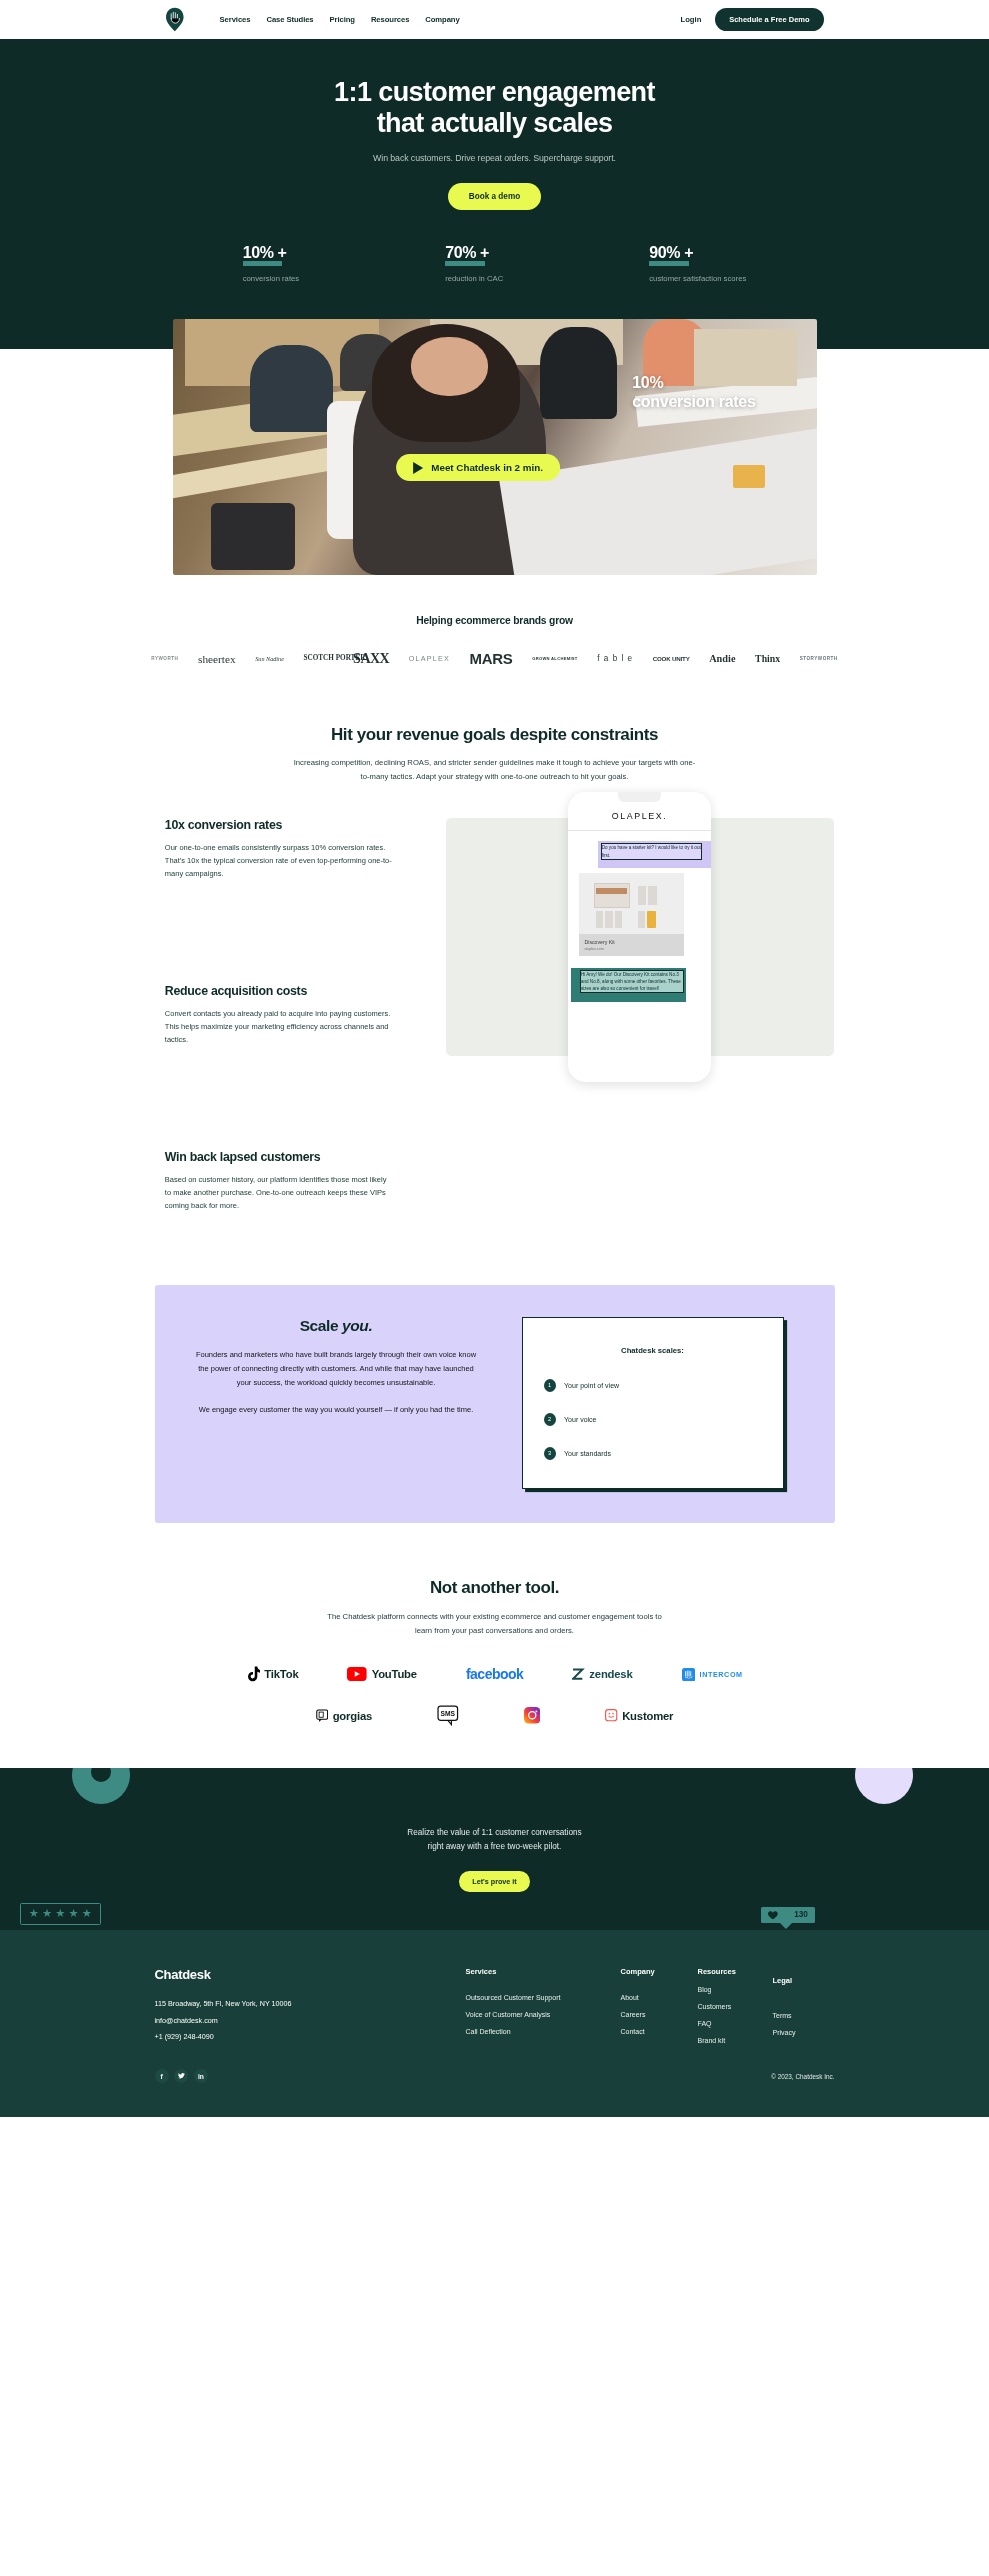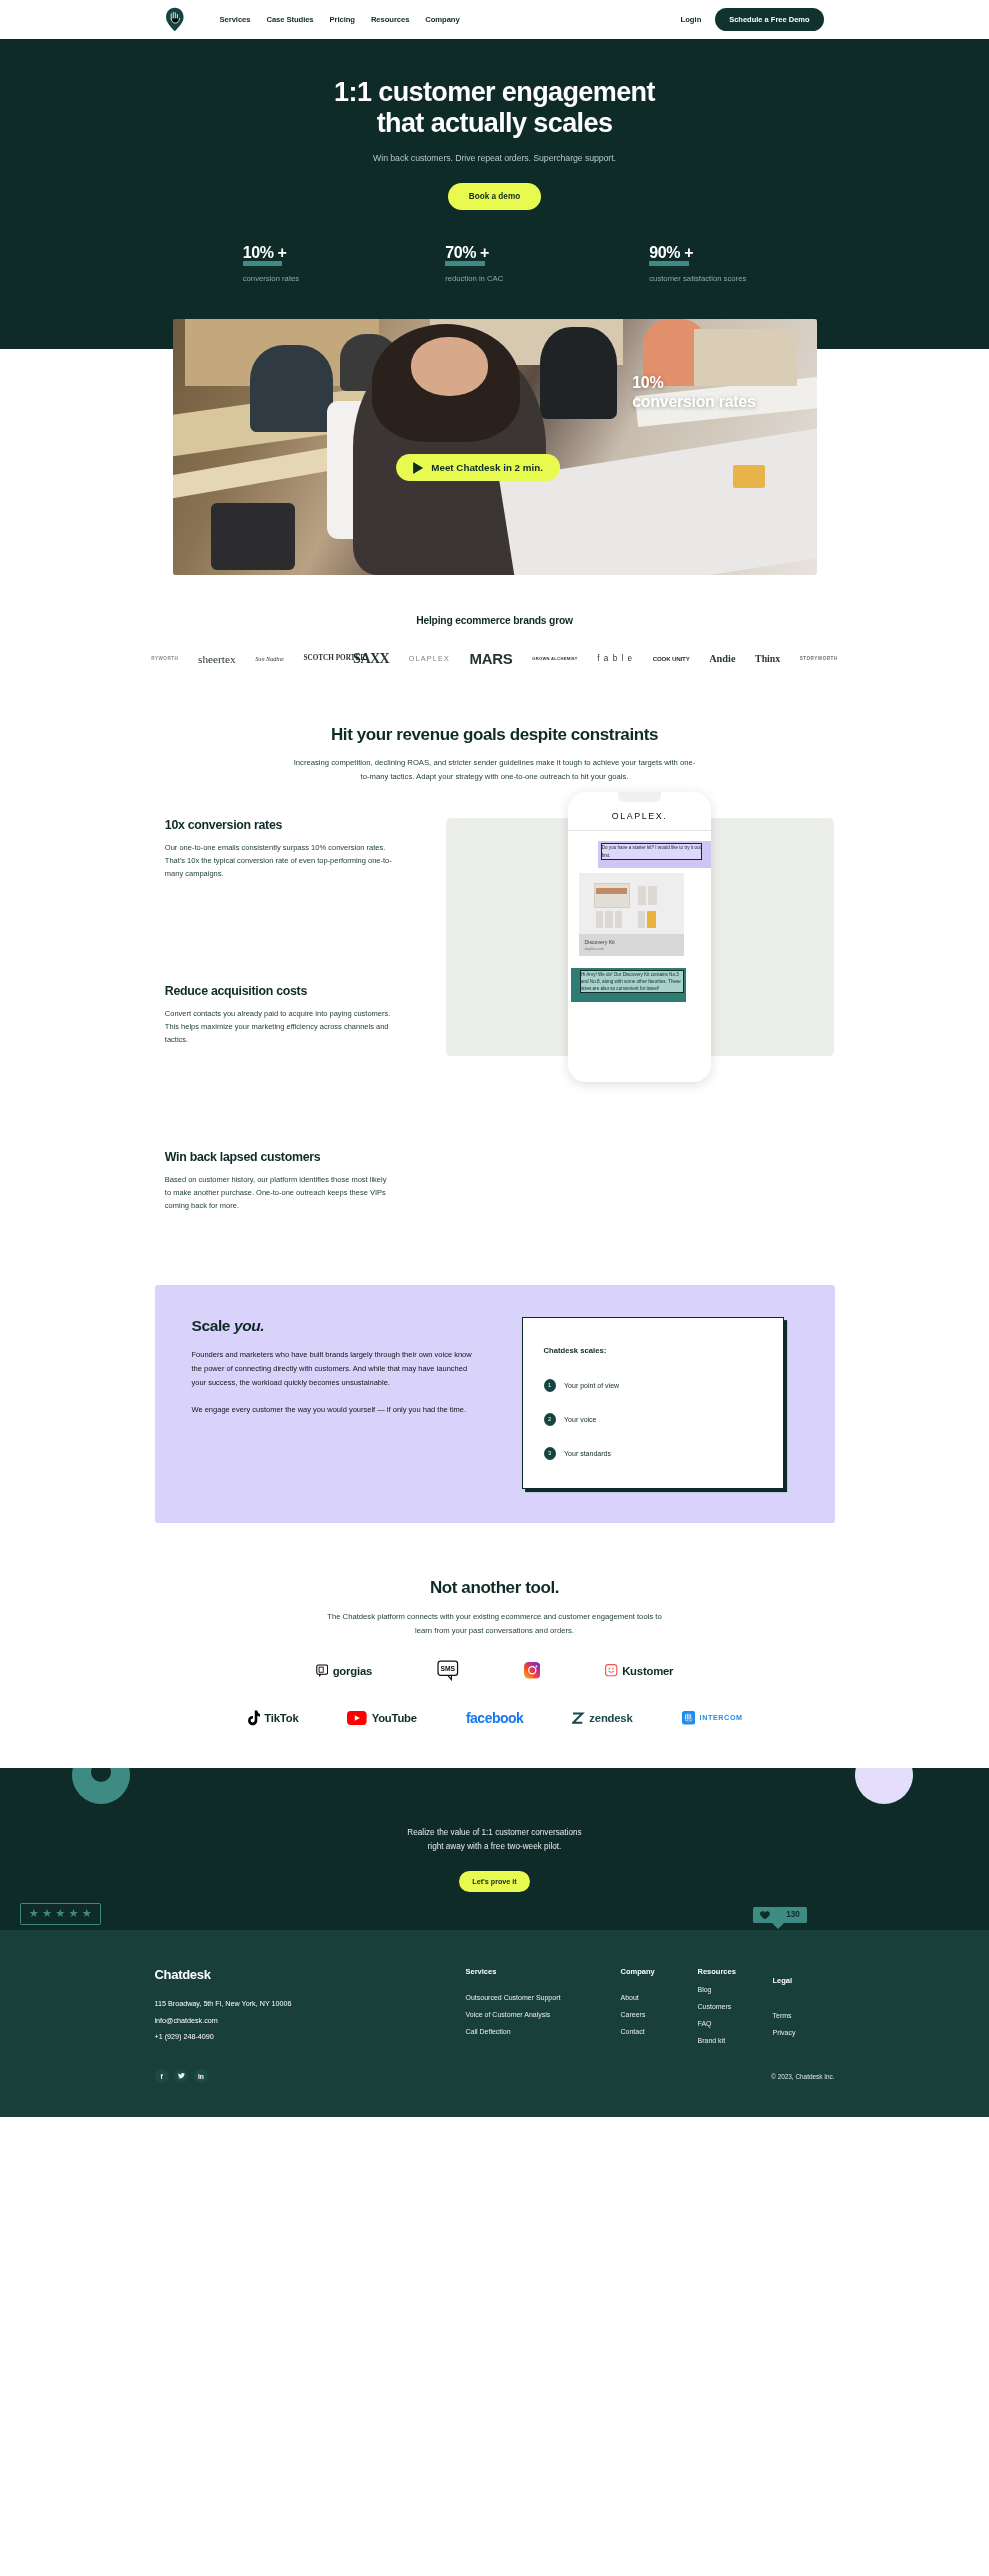--- a/index.html
+++ b/index.html
@@ -155,21 +155,21 @@
   .prod-title { font-size: 5.2px; color: #3d3d3d; }
   .prod-url { font-size: 3.6px; color: #777; margin-top: 2.1px; }
   .b-agent { margin: 8.2px 21.6px 0 6.2px; }
   .b-agent .bubble-in { background: #a9d2cd; }
   .b-agent .bubble-sh { background: #2f7c74; left: -3.1px; top: 3.6px; right: 3.1px; bottom: -3.6px; }
 
   
   .scale-wrap { width: 680px; margin: 41px auto 0; }
   .scale {
     background: #d9d2fb; border-radius: 3.1px; padding: 32px 37px 34px;
-    display: flex; gap: 41px;
+    display: flex; gap: 41px; text-align: center;
   }
   .scale-left { width: 289px; }
   .scale-left h2 { font-size: 15.5px; font-weight: 800; letter-spacing: -0.4px; }
   .scale-left h2 em { font-style: italic; }
   .scale-left p { margin-top: 13.4px; font-size: 7.5px; line-height: 1.86; color: #141414; }
   .scale-card {
     width: 262px; background: #ffffff; border: 1px solid #0e2b28; padding: 28px 21px;
     box-shadow: 3.1px 3.1px 0 #0e2b28;
   }
   .scale-card h4 { font-size: 7.7px; font-weight: 700; margin-bottom: 24px; }
@@ -202,21 +202,21 @@
   .d-circle-l { left: 72px; top: -21.6px; width: 58px; height: 58px; border-radius: 50%; background: #3e8b83; }
   .d-circle-l::after { content:""; position:absolute; left:18.5px; top:15.5px; width:20.6px; height:20.6px; border-radius:50%; background:#0e2b28; }
   .d-circle-r { right: 76px; top: -21.6px; width: 58px; height: 58px; border-radius: 50%; background: #e4ddfb; }
   .d-circle-r::after { content:""; position:absolute; left:23px; top:13.4px; width:12.4px; height:4.1px; border-radius:2.1px; background:#0e2b28; }
   .d-stars {
     left: 19.6px; top: 135px; border: 1px solid #3e8b83; border-radius: 1.5px;
     padding: 4.6px 8.2px; display: flex; gap: 3.1px;
   }
   .d-star { color: #3e8b83; font-size: 11.3px; line-height: 1; }
   .d-heart {
-    right: 182px; top: 139px; background: #3e8b83; padding: 3.6px 7.2px; border-radius: 1.5px;
+    right: 174px; top: 139px; background: #3e8b83; padding: 3.6px 7.2px; border-radius: 1.5px;
     display: flex; align-items: center; gap: 16px; color: #0e2b28; font-size: 8.2px; font-weight: 600; text-align: center;
   }
   .d-heart::after { content:""; position:absolute; left: 18.5px; bottom: -5.7px; width:0; height:0; border-left: 6.2px solid transparent; border-right: 6.2px solid transparent; border-top: 6.2px solid #3e8b83; }
 
   
   .footer { background: #183f39; padding: 37px 0 0; }
   .footer-in { width: 680px; margin: 0 auto; display: flex; }
   .f-brand { width: 330px; }
   .f-logo { color: #fff; font-size: 13px; font-weight: 800; letter-spacing: -0.3px; }
   .f-contact { margin-top: 17.5px; }
@@ -428,20 +428,58 @@
           <span class="scale-li-txt">Your standards</span>
         </div>
       </div>
     </div>
   </section>
 
   <section class="tools">
     <h2>Not another tool.</h2>
     <p>The Chatdesk platform connects with your existing ecommerce and customer engagement tools to learn from your past conversations and orders.</p>
 
+    <div class="tool-row">
+      <span class="tool">
+        <svg width="13.4" height="15.5" viewBox="0 0 26 30">
+            <path d="M17 1h5c.4 4 2.6 6.4 6 6.8v5c-2.2.2-4.3-.5-6-1.6V20c0 6-4.2 9.6-9 9.6S4 26 4 20.3C4 15 8 11 13.6 11.4v5.2c-2.7-.5-4.5 1-4.5 3.6 0 2.2 1.7 3.8 3.9 3.8 2.3 0 4-1.6 4-4.4V1z" fill="#000"></path>
+          </svg>
+        <span class="tool-name">TikTok</span>
+      </span>
+      <span class="tool">
+        <svg width="19.6" height="14" viewBox="0 0 38 27">
+            <rect width="38" height="27" rx="7" fill="#FF0000"></rect>
+            <path d="M15 8l10 5.5L15 19z" fill="#fff"></path>
+          </svg>
+        <span class="tool-name">YouTube</span>
+      </span>
+      <span class="tool">
+        <span class="tool-name" style="color:#1877F2;font-size:14px;font-weight:800;letter-spacing:-0.5px">facebook</span>
+      </span>
+      <span class="tool">
+        <svg width="12.4" height="12.4" viewBox="0 0 24 24">
+            <path d="M2 3h18L2 21h18" stroke="#17494D" stroke-width="4" fill="none"></path>
+          </svg>
+        <span class="tool-name" style="color:#17494D">zendesk</span>
+      </span>
+      <span class="tool">
+        <svg width="13.4" height="13.4" viewBox="0 0 26 26">
+            <rect width="26" height="26" rx="5" fill="#1F8DED"></rect>
+            <g stroke="#fff" stroke-width="1.7" stroke-linecap="round">
+              <path d="M7 7v8"></path>
+              <path d="M10.3 6v10"></path>
+              <path d="M13.6 6v10"></path>
+              <path d="M16.9 7v8"></path>
+              <path d="M6.5 17.5c3.8 2.4 9.2 2.4 13 0"></path>
+            </g>
+          </svg>
+        <span class="tool-name" style="color:#1F8DED;font-size:7.2px;letter-spacing:0.6px;font-weight:700">INTERCOM</span>
+      </span>
+    </div>
+
     <div class="tool-row second">
       <span class="tool">
         <svg width="12.4" height="13.4" viewBox="0 0 24 26">
             <rect x="1.5" y="2" width="21" height="18" rx="3" stroke="#000" stroke-width="2" fill="none"></rect>
             <path d="M6 20l0 5 5-5" fill="#000"></path>
             <rect x="6" y="6" width="8" height="10" stroke="#000" stroke-width="1.6" fill="none"></rect>
           </svg>
         <span class="tool-name">gorgias</span>
       </span>
       <span class="tool">
@@ -467,58 +505,20 @@
         </svg>
       </span>
       <span class="tool">
         <svg width="12.4" height="12.4" viewBox="0 0 24 24">
             <rect x="1.2" y="1.2" width="21.6" height="21.6" rx="5" stroke="#F4564E" stroke-width="2.2" fill="none"></rect>
             <circle cx="8.5" cy="9" r="1.5" fill="#F4564E"></circle>
             <circle cx="15.5" cy="9" r="1.5" fill="#F4564E"></circle>
             <path d="M7.5 14c1.6 2.4 7.4 2.4 9 0" stroke="#F4564E" stroke-width="2" fill="none" stroke-linecap="round"></path>
           </svg>
         <span class="tool-name">Kustomer</span>
-      </span>
-    </div>
-
-    <div class="tool-row">
-      <span class="tool">
-        <svg width="13.4" height="15.5" viewBox="0 0 26 30">
-            <path d="M17 1h5c.4 4 2.6 6.4 6 6.8v5c-2.2.2-4.3-.5-6-1.6V20c0 6-4.2 9.6-9 9.6S4 26 4 20.3C4 15 8 11 13.6 11.4v5.2c-2.7-.5-4.5 1-4.5 3.6 0 2.2 1.7 3.8 3.9 3.8 2.3 0 4-1.6 4-4.4V1z" fill="#000"></path>
-          </svg>
-        <span class="tool-name">TikTok</span>
-      </span>
-      <span class="tool">
-        <svg width="19.6" height="14" viewBox="0 0 38 27">
-            <rect width="38" height="27" rx="7" fill="#FF0000"></rect>
-            <path d="M15 8l10 5.5L15 19z" fill="#fff"></path>
-          </svg>
-        <span class="tool-name">YouTube</span>
-      </span>
-      <span class="tool">
-        <span class="tool-name" style="color:#1877F2;font-size:14px;font-weight:800;letter-spacing:-0.5px">facebook</span>
-      </span>
-      <span class="tool">
-        <svg width="12.4" height="12.4" viewBox="0 0 24 24">
-            <path d="M2 3h18L2 21h18" stroke="#17494D" stroke-width="4" fill="none"></path>
-          </svg>
-        <span class="tool-name" style="color:#17494D">zendesk</span>
-      </span>
-      <span class="tool">
-        <svg width="13.4" height="13.4" viewBox="0 0 26 26">
-            <rect width="26" height="26" rx="5" fill="#1F8DED"></rect>
-            <g stroke="#fff" stroke-width="1.7" stroke-linecap="round">
-              <path d="M7 7v8"></path>
-              <path d="M10.3 6v10"></path>
-              <path d="M13.6 6v10"></path>
-              <path d="M16.9 7v8"></path>
-              <path d="M6.5 17.5c3.8 2.4 9.2 2.4 13 0"></path>
-            </g>
-          </svg>
-        <span class="tool-name" style="color:#1F8DED;font-size:7.2px;letter-spacing:0.6px;font-weight:700">INTERCOM</span>
       </span>
     </div>
   </section>
 
   <section class="cta">
     <span class="deco d-circle-l"></span>
     <span class="deco d-circle-r"></span>
     <span class="deco d-stars">
       <span class="d-star">★</span>
       <span class="d-star">★</span>

